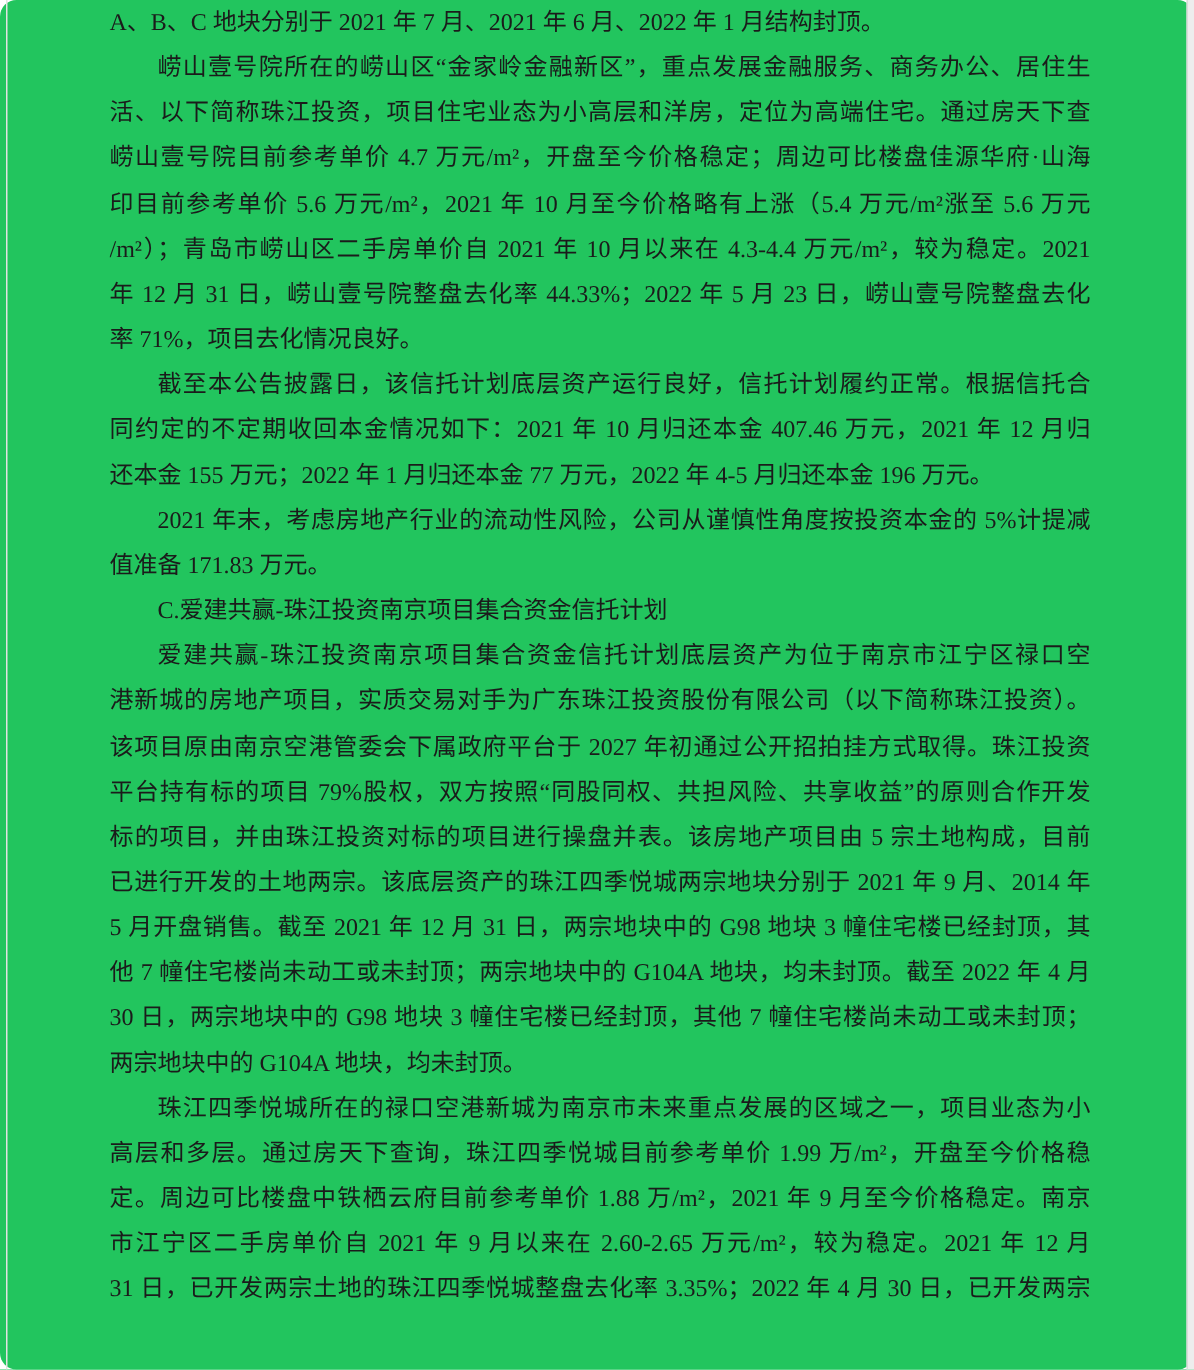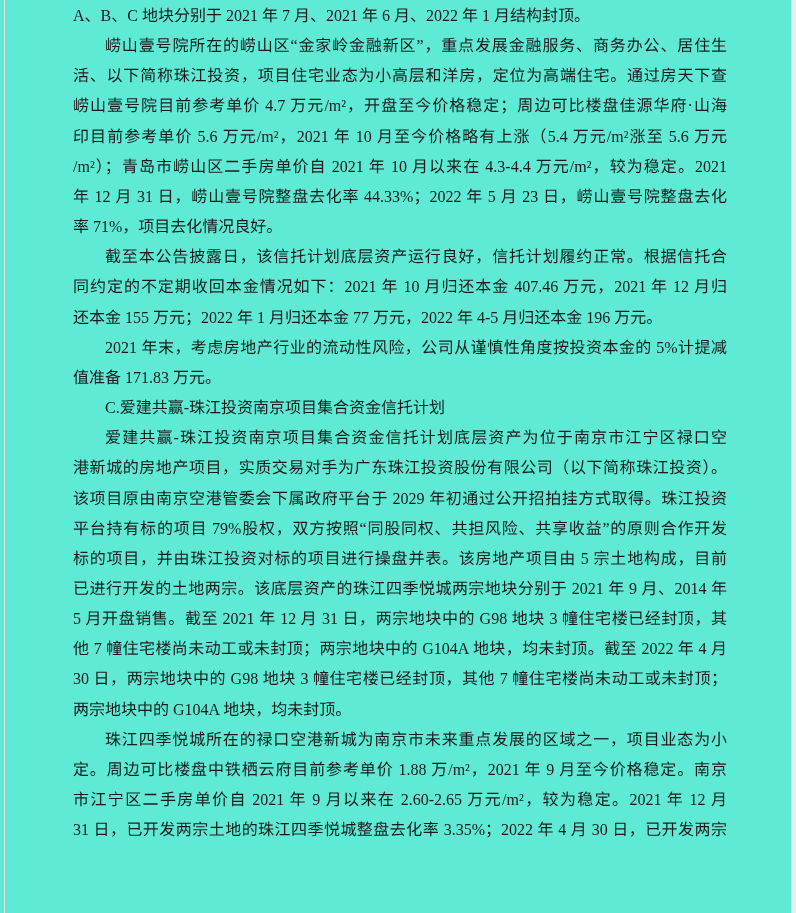--- a/index.html
+++ b/index.html
@@ -11,21 +11,22 @@
     height: 913px;
     position: relative;
     background: #ffffff;
     overflow: hidden;
     font-family: "Liberation Serif", "DejaVu Serif", serif;
     color: #1b1b1b;
   }
   .page {
     position: absolute;
     inset: 0;
-    background: #5eead4;
+    background: #22c55e;
+    border-radius: 11px;
   }
   .edge-left {
     position: absolute;
     left: 4px;
     top: 0;
     width: 1px;
     height: 913px;
     background: #e2e2e2;
   }
   .edge-right {
@@ -79,26 +80,27 @@
       <div class="line fill">年 12 月 31 日，崂山壹号院整盘去化率 44.33%；2022 年 5 月 23 日，崂山壹号院整盘去化</div>
       <div class="line">率 71%，项目去化情况良好。</div>
       <div class="line fill indent">截至本公告披露日，该信托计划底层资产运行良好，信托计划履约正常。根据信托合</div>
       <div class="line fill">同约定的不定期收回本金情况如下：2021 年 10 月归还本金 407.46 万元，2021 年 12 月归</div>
       <div class="line">还本金 155 万元；2022 年 1 月归还本金 77 万元，2022 年 4-5 月归还本金 196 万元。</div>
       <div class="line fill indent">2021 年末，考虑房地产行业的流动性风险，公司从谨慎性角度按投资本金的 5%计提减</div>
       <div class="line">值准备 171.83 万元。</div>
       <div class="line heading indent">C.爱建共赢-珠江投资南京项目集合资金信托计划</div>
       <div class="line fill indent">爱建共赢-珠江投资南京项目集合资金信托计划底层资产为位于南京市江宁区禄口空</div>
       <div class="line fill">港新城的房地产项目，实质交易对手为广东珠江投资股份有限公司（以下简称珠江投资）。</div>
-      <div class="line fill">该项目原由南京空港管委会下属政府平台于 2029 年初通过公开招拍挂方式取得。珠江投资</div>
+      <div class="line fill">该项目原由南京空港管委会下属政府平台于 2027 年初通过公开招拍挂方式取得。珠江投资</div>
       <div class="line fill">平台持有标的项目 79%股权，双方按照“同股同权、共担风险、共享收益”的原则合作开发</div>
       <div class="line fill">标的项目，并由珠江投资对标的项目进行操盘并表。该房地产项目由 5 宗土地构成，目前</div>
       <div class="line fill">已进行开发的土地两宗。该底层资产的珠江四季悦城两宗地块分别于 2021 年 9 月、2014 年</div>
       <div class="line fill">5 月开盘销售。截至 2021 年 12 月 31 日，两宗地块中的 G98 地块 3 幢住宅楼已经封顶，其</div>
       <div class="line fill">他 7 幢住宅楼尚未动工或未封顶；两宗地块中的 G104A 地块，均未封顶。截至 2022 年 4 月</div>
       <div class="line fill">30 日，两宗地块中的 G98 地块 3 幢住宅楼已经封顶，其他 7 幢住宅楼尚未动工或未封顶；</div>
       <div class="line">两宗地块中的 G104A 地块，均未封顶。</div>
       <div class="line fill indent">珠江四季悦城所在的禄口空港新城为南京市未来重点发展的区域之一，项目业态为小</div>
+      <div class="line fill">高层和多层。通过房天下查询，珠江四季悦城目前参考单价 1.99 万/m²，开盘至今价格稳</div>
       <div class="line fill">定。周边可比楼盘中铁栖云府目前参考单价 1.88 万/m²，2021 年 9 月至今价格稳定。南京</div>
       <div class="line fill">市江宁区二手房单价自 2021 年 9 月以来在 2.60-2.65 万元/m²，较为稳定。2021 年 12 月</div>
       <div class="line fill">31 日，已开发两宗土地的珠江四季悦城整盘去化率 3.35%；2022 年 4 月 30 日，已开发两宗</div>
     </div>
 </div>
 
 </body></html>

